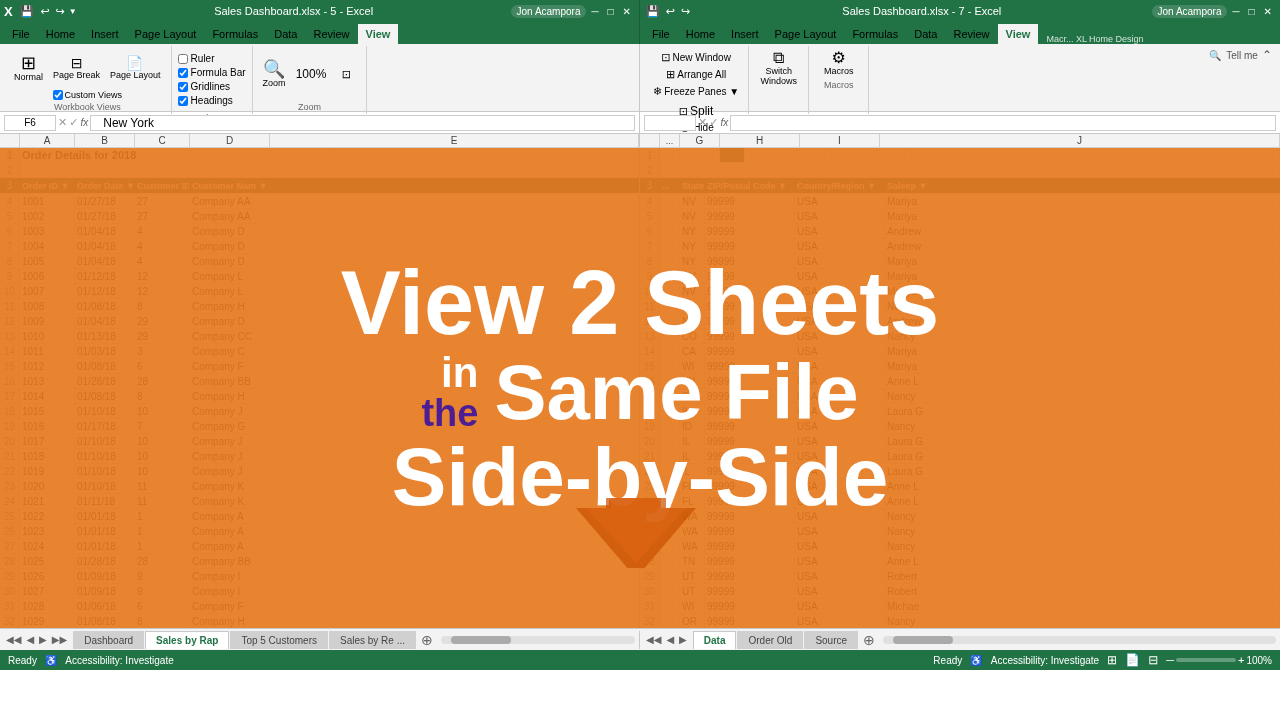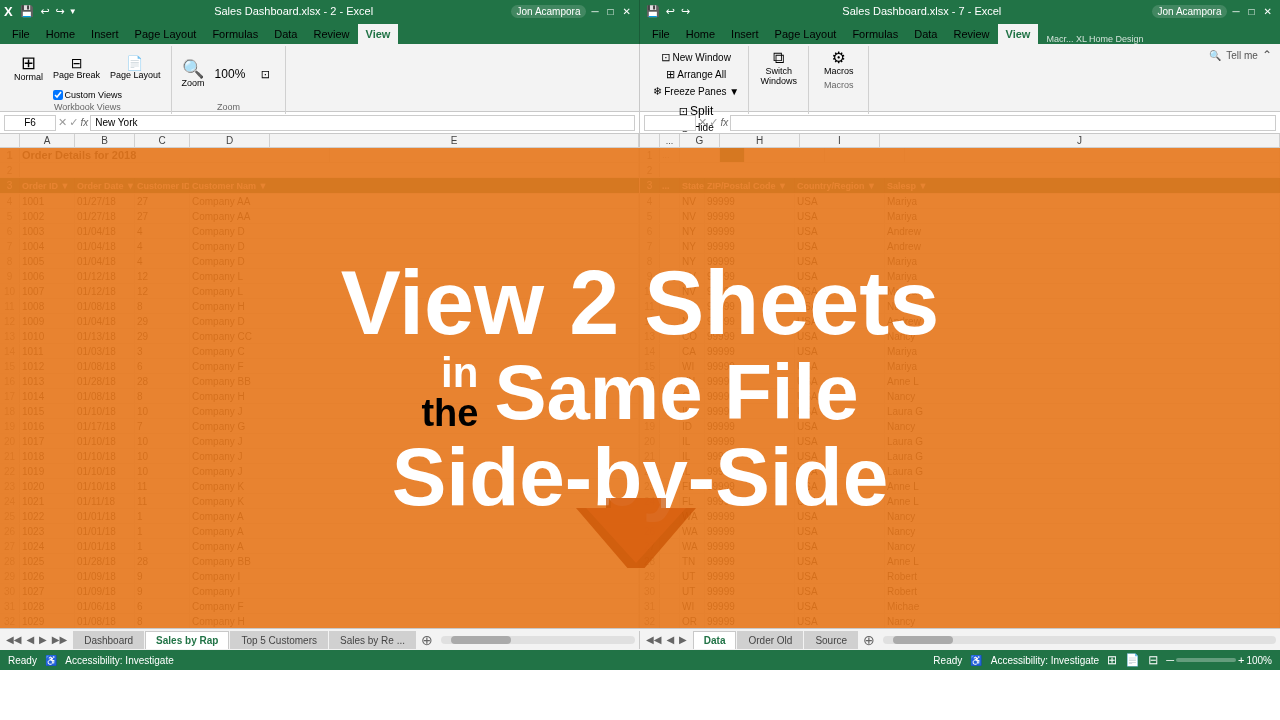--- a/index.html
+++ b/index.html
@@ -171,21 +171,21 @@
 
 <div class="dual-header-row">
   <div class="dual-qa-left">
     <div style="display:flex;align-items:center;gap:2px;padding:0 4px;">
       <span style="color:white;font-weight:bold;font-size:13px;margin-right:4px;">X</span>
       <span style="color:white;font-size:11px;cursor:pointer;padding:1px 2px;">💾</span>
       <span style="color:white;font-size:11px;cursor:pointer;padding:1px 2px;">↩</span>
       <span style="color:white;font-size:11px;cursor:pointer;padding:1px 2px;">↪</span>
       <span style="color:white;font-size:8px;cursor:pointer;">▼</span>
     </div>
-    <div style="flex:1;text-align:center;color:white;font-size:11px;">Sales Dashboard.xlsx - 2 - Excel</div>
+    <div style="flex:1;text-align:center;color:white;font-size:11px;">Sales Dashboard.xlsx - 5 - Excel</div>
     <div style="display:flex;align-items:center;gap:1px;padding:0 4px;">
       <span style="background:rgba(255,255,255,0.15);padding:1px 6px;border-radius:10px;font-size:10px;color:white;">Jon Acampora</span>
       <span style="color:white;padding:0 4px;cursor:pointer;font-size:10px;">─</span>
       <span style="color:white;padding:0 4px;cursor:pointer;font-size:10px;">□</span>
       <span style="color:white;padding:0 4px;cursor:pointer;font-size:10px;">✕</span>
     </div>
   </div>
   <div class="dual-qa-right">
     <div style="display:flex;align-items:center;gap:2px;padding:0 4px;">
       <span style="color:white;font-size:11px;cursor:pointer;padding:1px 2px;">💾</span>
@@ -244,20 +244,41 @@
           <span style="font-size:9px;">Page Layout</span>
         </div>
       </div>
       <div style="display:flex;align-items:center;gap:2px;margin-top:2px;">
         <input type="checkbox" checked="" style="width: 10px; height: 10px;">
         <span style="font-size:9px;">Custom Views</span>
       </div>
       <div class="ribbon-group-label">Workbook Views</div>
     </div>
     <div class="ribbon-group">
+      <div style="display:flex;flex-direction:column;gap:1px;padding:4px 0;">
+        <div class="ribbon-checkbox">
+          <input type="checkbox" style="width: 10px; height: 10px;">
+          <span style="font-size:10px;">Ruler</span>
+        </div>
+        <div class="ribbon-checkbox">
+          <input type="checkbox" checked="" style="width: 10px; height: 10px;">
+          <span style="font-size:10px;">Formula Bar</span>
+        </div>
+        <div class="ribbon-checkbox">
+          <input type="checkbox" checked="" style="width: 10px; height: 10px;">
+          <span style="font-size:10px;">Gridlines</span>
+        </div>
+        <div class="ribbon-checkbox">
+          <input type="checkbox" checked="" style="width: 10px; height: 10px;">
+          <span style="font-size:10px;">Headings</span>
+        </div>
+      </div>
+      <div class="ribbon-group-label">Show</div>
+    </div>
+    <div class="ribbon-group">
       <div class="ribbon-group-btns">
         <div class="ribbon-btn">
           <span class="ribbon-btn-icon">🔍</span>
           <span style="font-size:9px;">Zoom</span>
         </div>
         <div class="ribbon-btn">
           <span class="ribbon-btn-icon" style="font-size:12px;">100%</span>
           <span style="font-size:9px;"></span>
         </div>
         <div class="ribbon-btn">
@@ -322,21 +343,21 @@
     </div>
   </div>
 </div>
 
 <div style="display:flex;height:22px;background:#fff;border-bottom:1px solid #c8c8c8;">
   <div style="width:640px;display:flex;align-items:center;gap:2px;padding:0 4px;border-right:1px solid #c8c8c8;">
     <input type="text" value="F6" style="width: 52px; height: 16px; border: 1px solid rgb(204, 204, 204); font-size: 10px; padding: 0px 2px; text-align: center;">
     <span style="font-size:11px;color:#999;cursor:pointer;">✕</span>
     <span style="font-size:11px;color:#999;cursor:pointer;">✓</span>
     <span style="font-size:10px;font-style:italic;color:#666;">fx</span>
-    <input type="text" value="New York" style="flex: 1 1 0%; height: 16px; border: 1px solid rgb(204, 204, 204); font-size: 10px; padding: 0px 4px;">
+    <input type="text" value="New York" style="flex: 1 1 0%; height: 16px; border: 1px solid rgb(204, 204, 204); font-size: 12px; padding: 0px 12px;">
   </div>
   <div style="width:640px;display:flex;align-items:center;gap:2px;padding:0 4px;">
     <input type="text" value="" style="width: 52px; height: 16px; border: 1px solid rgb(204, 204, 204); font-size: 10px; padding: 0px 2px; text-align: center;">
     <span style="font-size:11px;color:#999;cursor:pointer;">✕</span>
     <span style="font-size:11px;color:#999;cursor:pointer;">✓</span>
     <span style="font-size:10px;font-style:italic;color:#666;">fx</span>
     <input type="text" value="" style="flex: 1 1 0%; height: 16px; border: 1px solid rgb(204, 204, 204); font-size: 10px; padding: 0px 4px;">
   </div>
 </div>
 
@@ -361,21 +382,21 @@
   </div>
 </div>
 
 <div class="sheet-container">
 
   <div class="overlay">
     <div class="overlay-line1">View 2 Sheets</div>
     <div style="display:flex;align-items:center;gap:16px;margin:4px 0;">
       <div style="display:flex;flex-direction:column;align-items:flex-end;">
         <span style="font-size:42px;font-weight:bold;color:white;line-height:1;">in</span>
-        <span style="font-size:38px;font-weight:bold;color:#000000;line-height:1;">the</span>
+        <span style="font-size:38px;font-weight:bold;color:#4c1d95;line-height:1;">the</span>
       </div>
       <div style="font-size:78px;font-weight:bold;color:white;line-height:1;">Same File</div>
     </div>
     <div style="font-size:82px;font-weight:bold;color:white;line-height:1;">Side-by-Side</div>
 
     <svg style="position:absolute;bottom:60px;left:45%;width:120px;height:70px;" viewBox="0 0 120 70">
       <polygon points="0,0 60,70 120,0 90,0 90,-10 30,-10 30,0" fill="rgba(200,80,0,0.7)" transform="translate(0,10)"></polygon>
       <polygon points="10,10 60,65 110,10 85,10 85,0 35,0 35,10" fill="rgba(220,100,20,0.8)"></polygon>
     </svg>
   </div>

